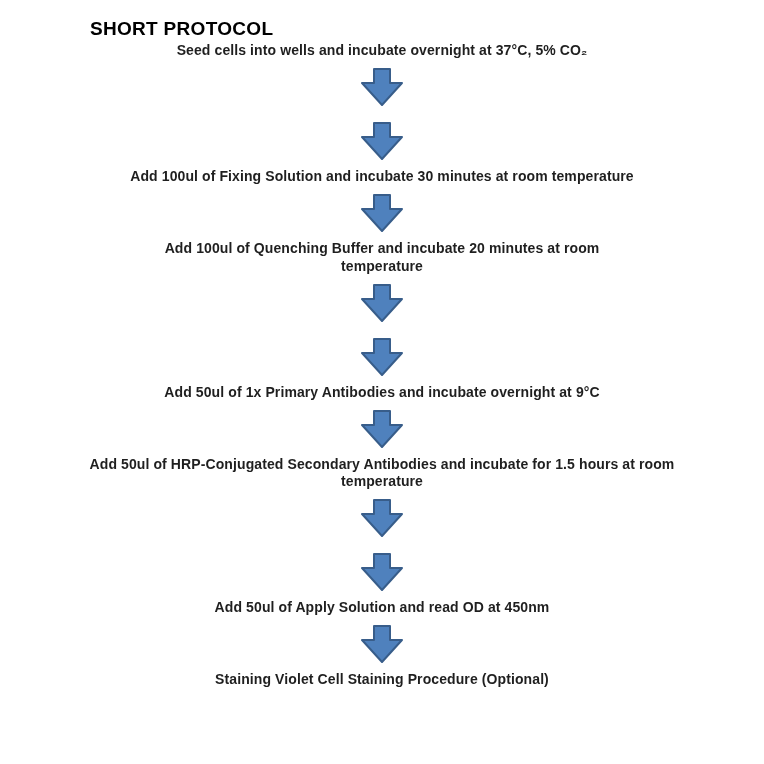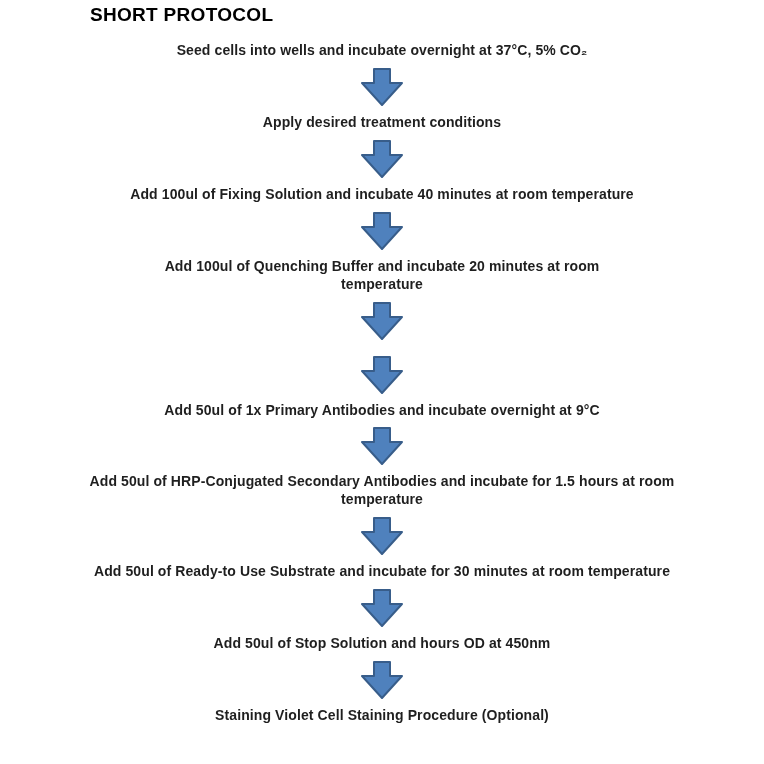--- a/index.html
+++ b/index.html
@@ -14,21 +14,21 @@
     position: relative;
     width: 764px;
     height: 764px;
     background: var(--bg-color);
     overflow: hidden;
     font-family: "Liberation Sans", sans-serif;
   }
   .title {
     position: absolute;
     left: 90px;
-    top: 4px;
+    top: 18px;
     font-size: 19px;
     font-weight: bold;
     color: #000000;
     letter-spacing: 0.3px;
   }
   .flow-col {
     position: absolute;
     top: 42px;
     left: 50%;
     transform: translateX(-50%);
@@ -71,29 +71,28 @@
 
   <div class="flow-col">
     <div class="step">Seed cells into wells and incubate overnight at 37°C, 5% CO₂</div>
 
     <div class="arrow">
       <svg viewBox="0 0 42 38" aria-hidden="true">
           <path d="M13 1 H29 V15 H41 L21 37 L1 15 H13 Z"></path>
         </svg>
     </div>
 
-    <div class="step">Apply desired treatment conditions</div>
 
     <div class="arrow">
       <svg viewBox="0 0 42 38" aria-hidden="true">
           <path d="M13 1 H29 V15 H41 L21 37 L1 15 H13 Z"></path>
         </svg>
     </div>
 
-    <div class="step">Add 100ul of Fixing Solution and incubate 40 minutes at room temperature</div>
+    <div class="step">Add 100ul of Fixing Solution and incubate 30 minutes at room temperature</div>
 
     <div class="arrow">
       <svg viewBox="0 0 42 38" aria-hidden="true">
           <path d="M13 1 H29 V15 H41 L21 37 L1 15 H13 Z"></path>
         </svg>
     </div>
 
     <div class="step step--narrow1">Add 100ul of Quenching Buffer and incubate 20 minutes at room temperature</div>
 
     <div class="arrow">
@@ -118,29 +117,28 @@
     </div>
 
     <div class="step step--narrow2">Add 50ul of HRP-Conjugated Secondary Antibodies and incubate for 1.5 hours at room temperature</div>
 
     <div class="arrow">
       <svg viewBox="0 0 42 38" aria-hidden="true">
           <path d="M13 1 H29 V15 H41 L21 37 L1 15 H13 Z"></path>
         </svg>
     </div>
 
-    <div class="step step--narrow3">Add 50ul of Ready-to Use Substrate and incubate for 30 minutes at room temperature</div>
 
     <div class="arrow">
       <svg viewBox="0 0 42 38" aria-hidden="true">
           <path d="M13 1 H29 V15 H41 L21 37 L1 15 H13 Z"></path>
         </svg>
     </div>
 
-    <div class="step">Add 50ul of Stop Solution and hours OD at 450nm</div>
+    <div class="step">Add 50ul of Apply Solution and read OD at 450nm</div>
 
     <div class="arrow">
       <svg viewBox="0 0 42 38" aria-hidden="true">
           <path d="M13 1 H29 V15 H41 L21 37 L1 15 H13 Z"></path>
         </svg>
     </div>
 
     <div class="step">Staining Violet Cell Staining Procedure (Optional)</div>
   </div>
 </div>

